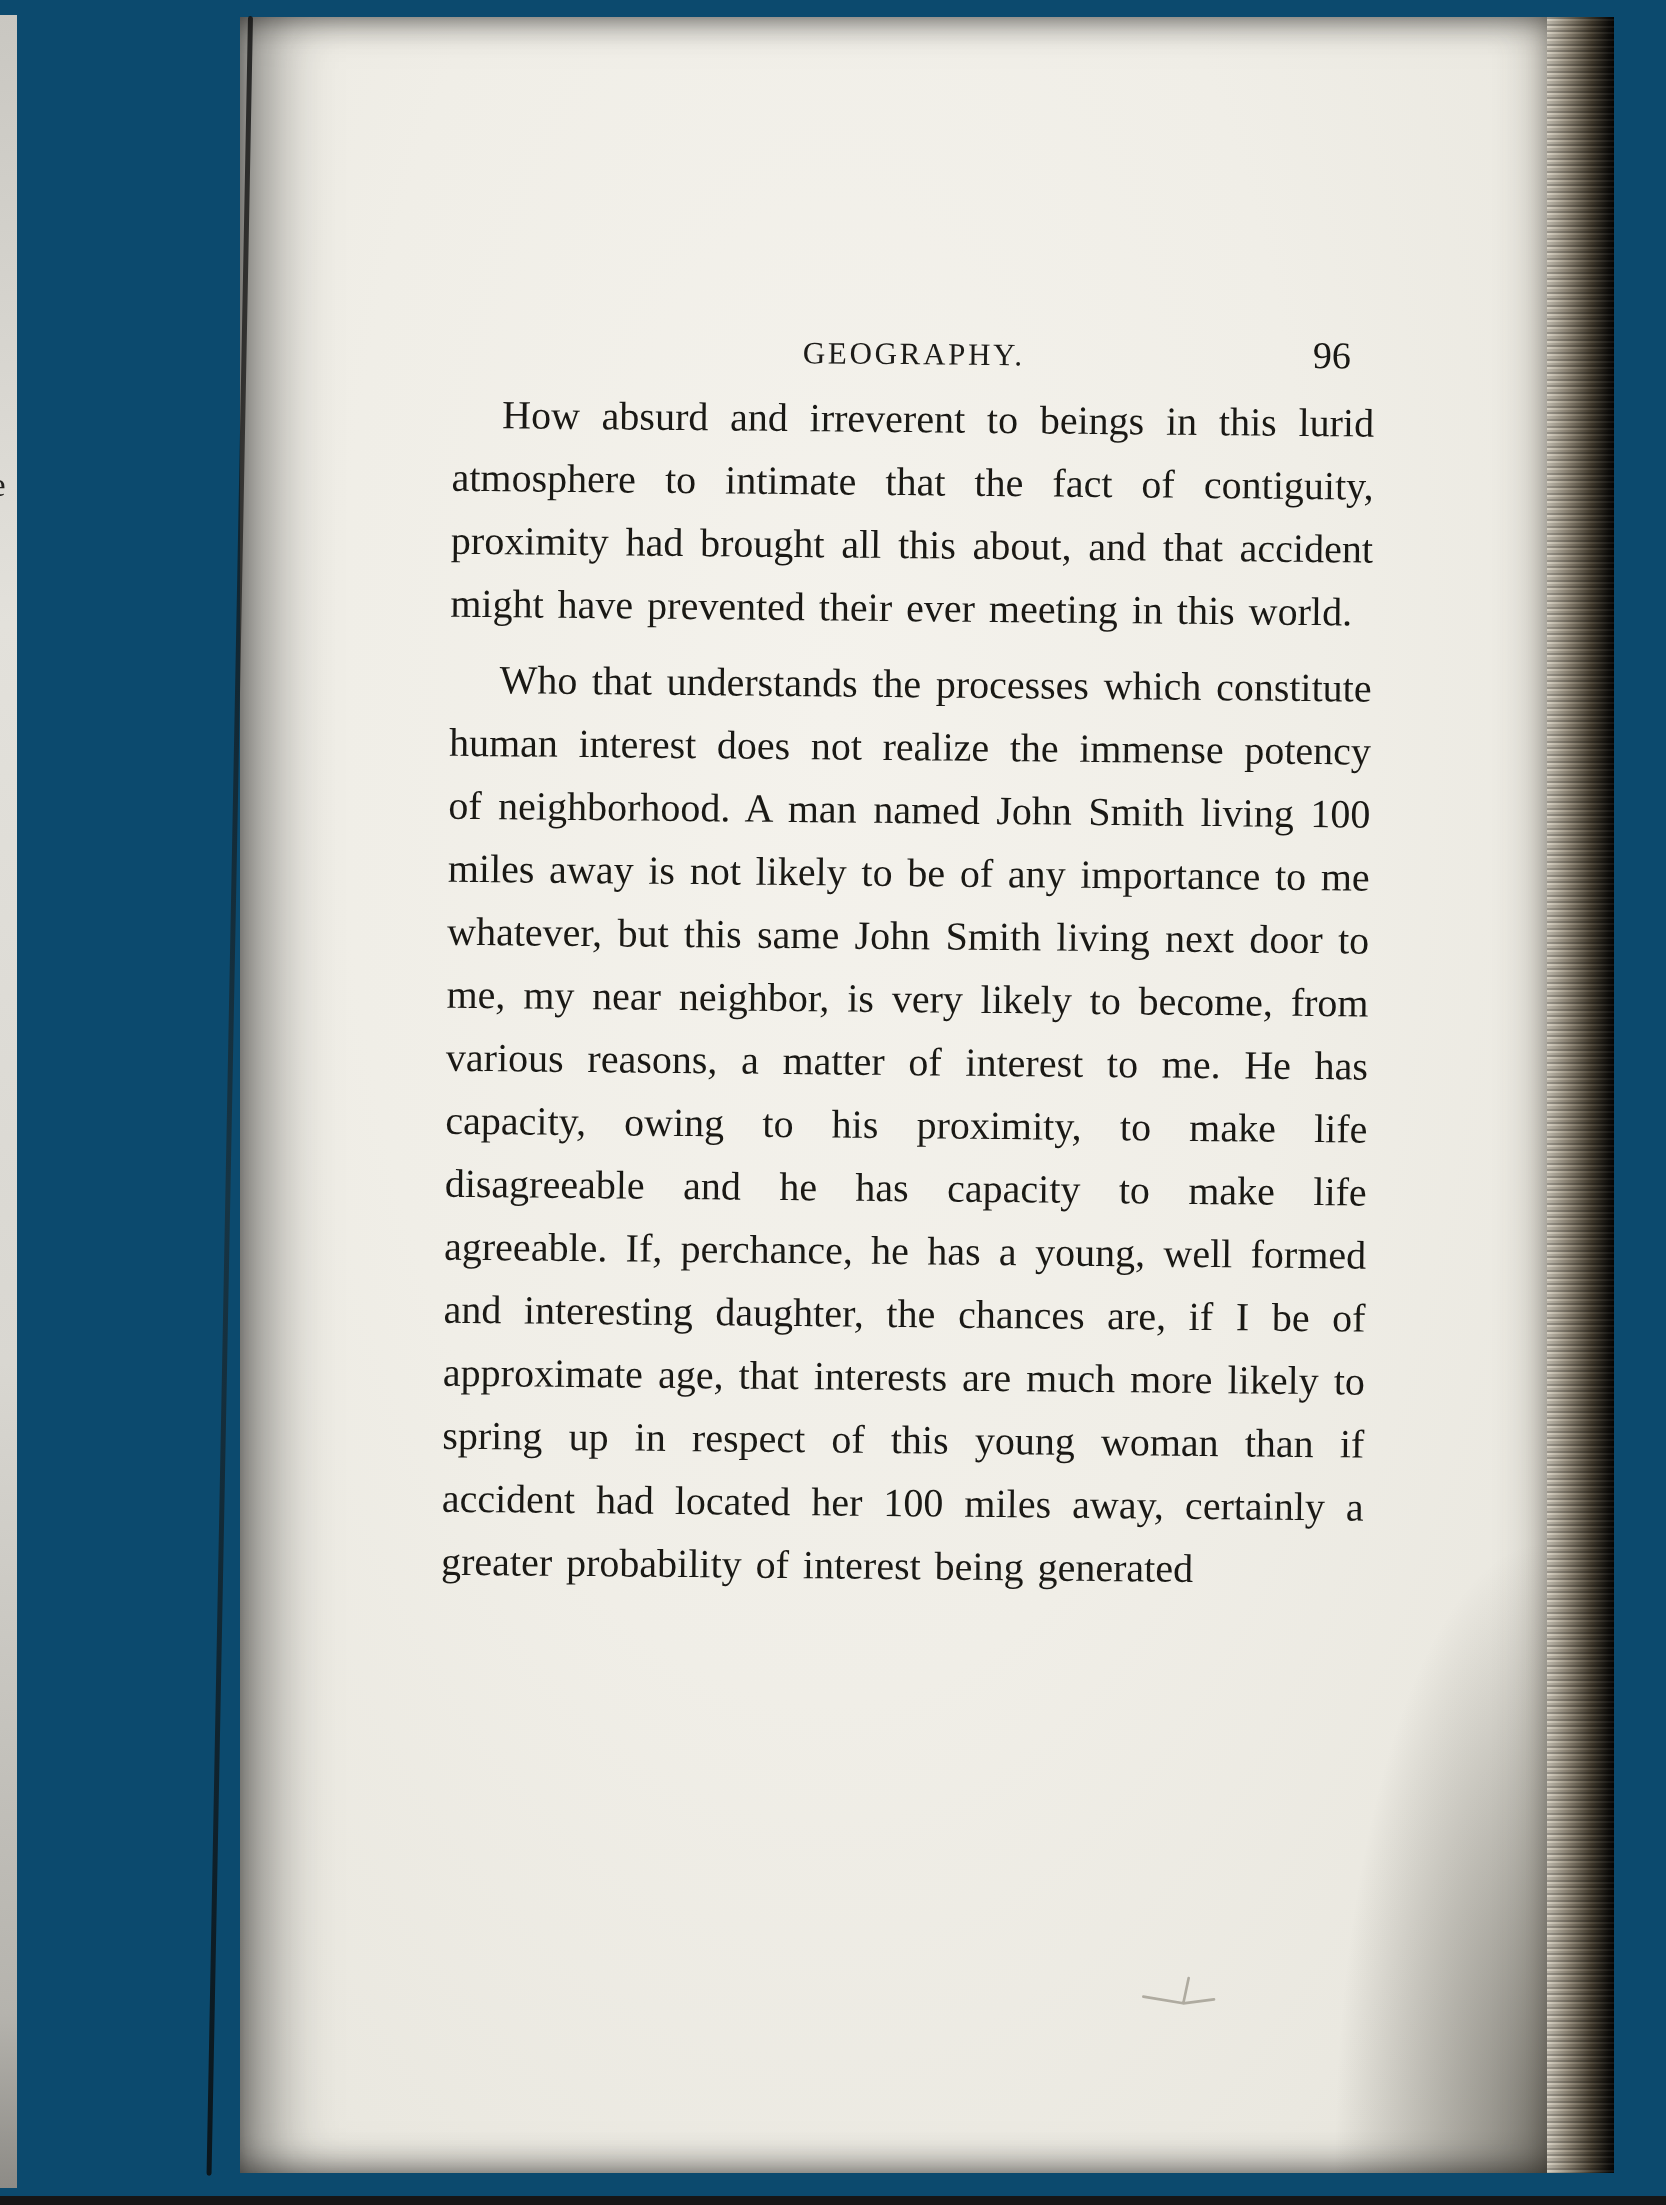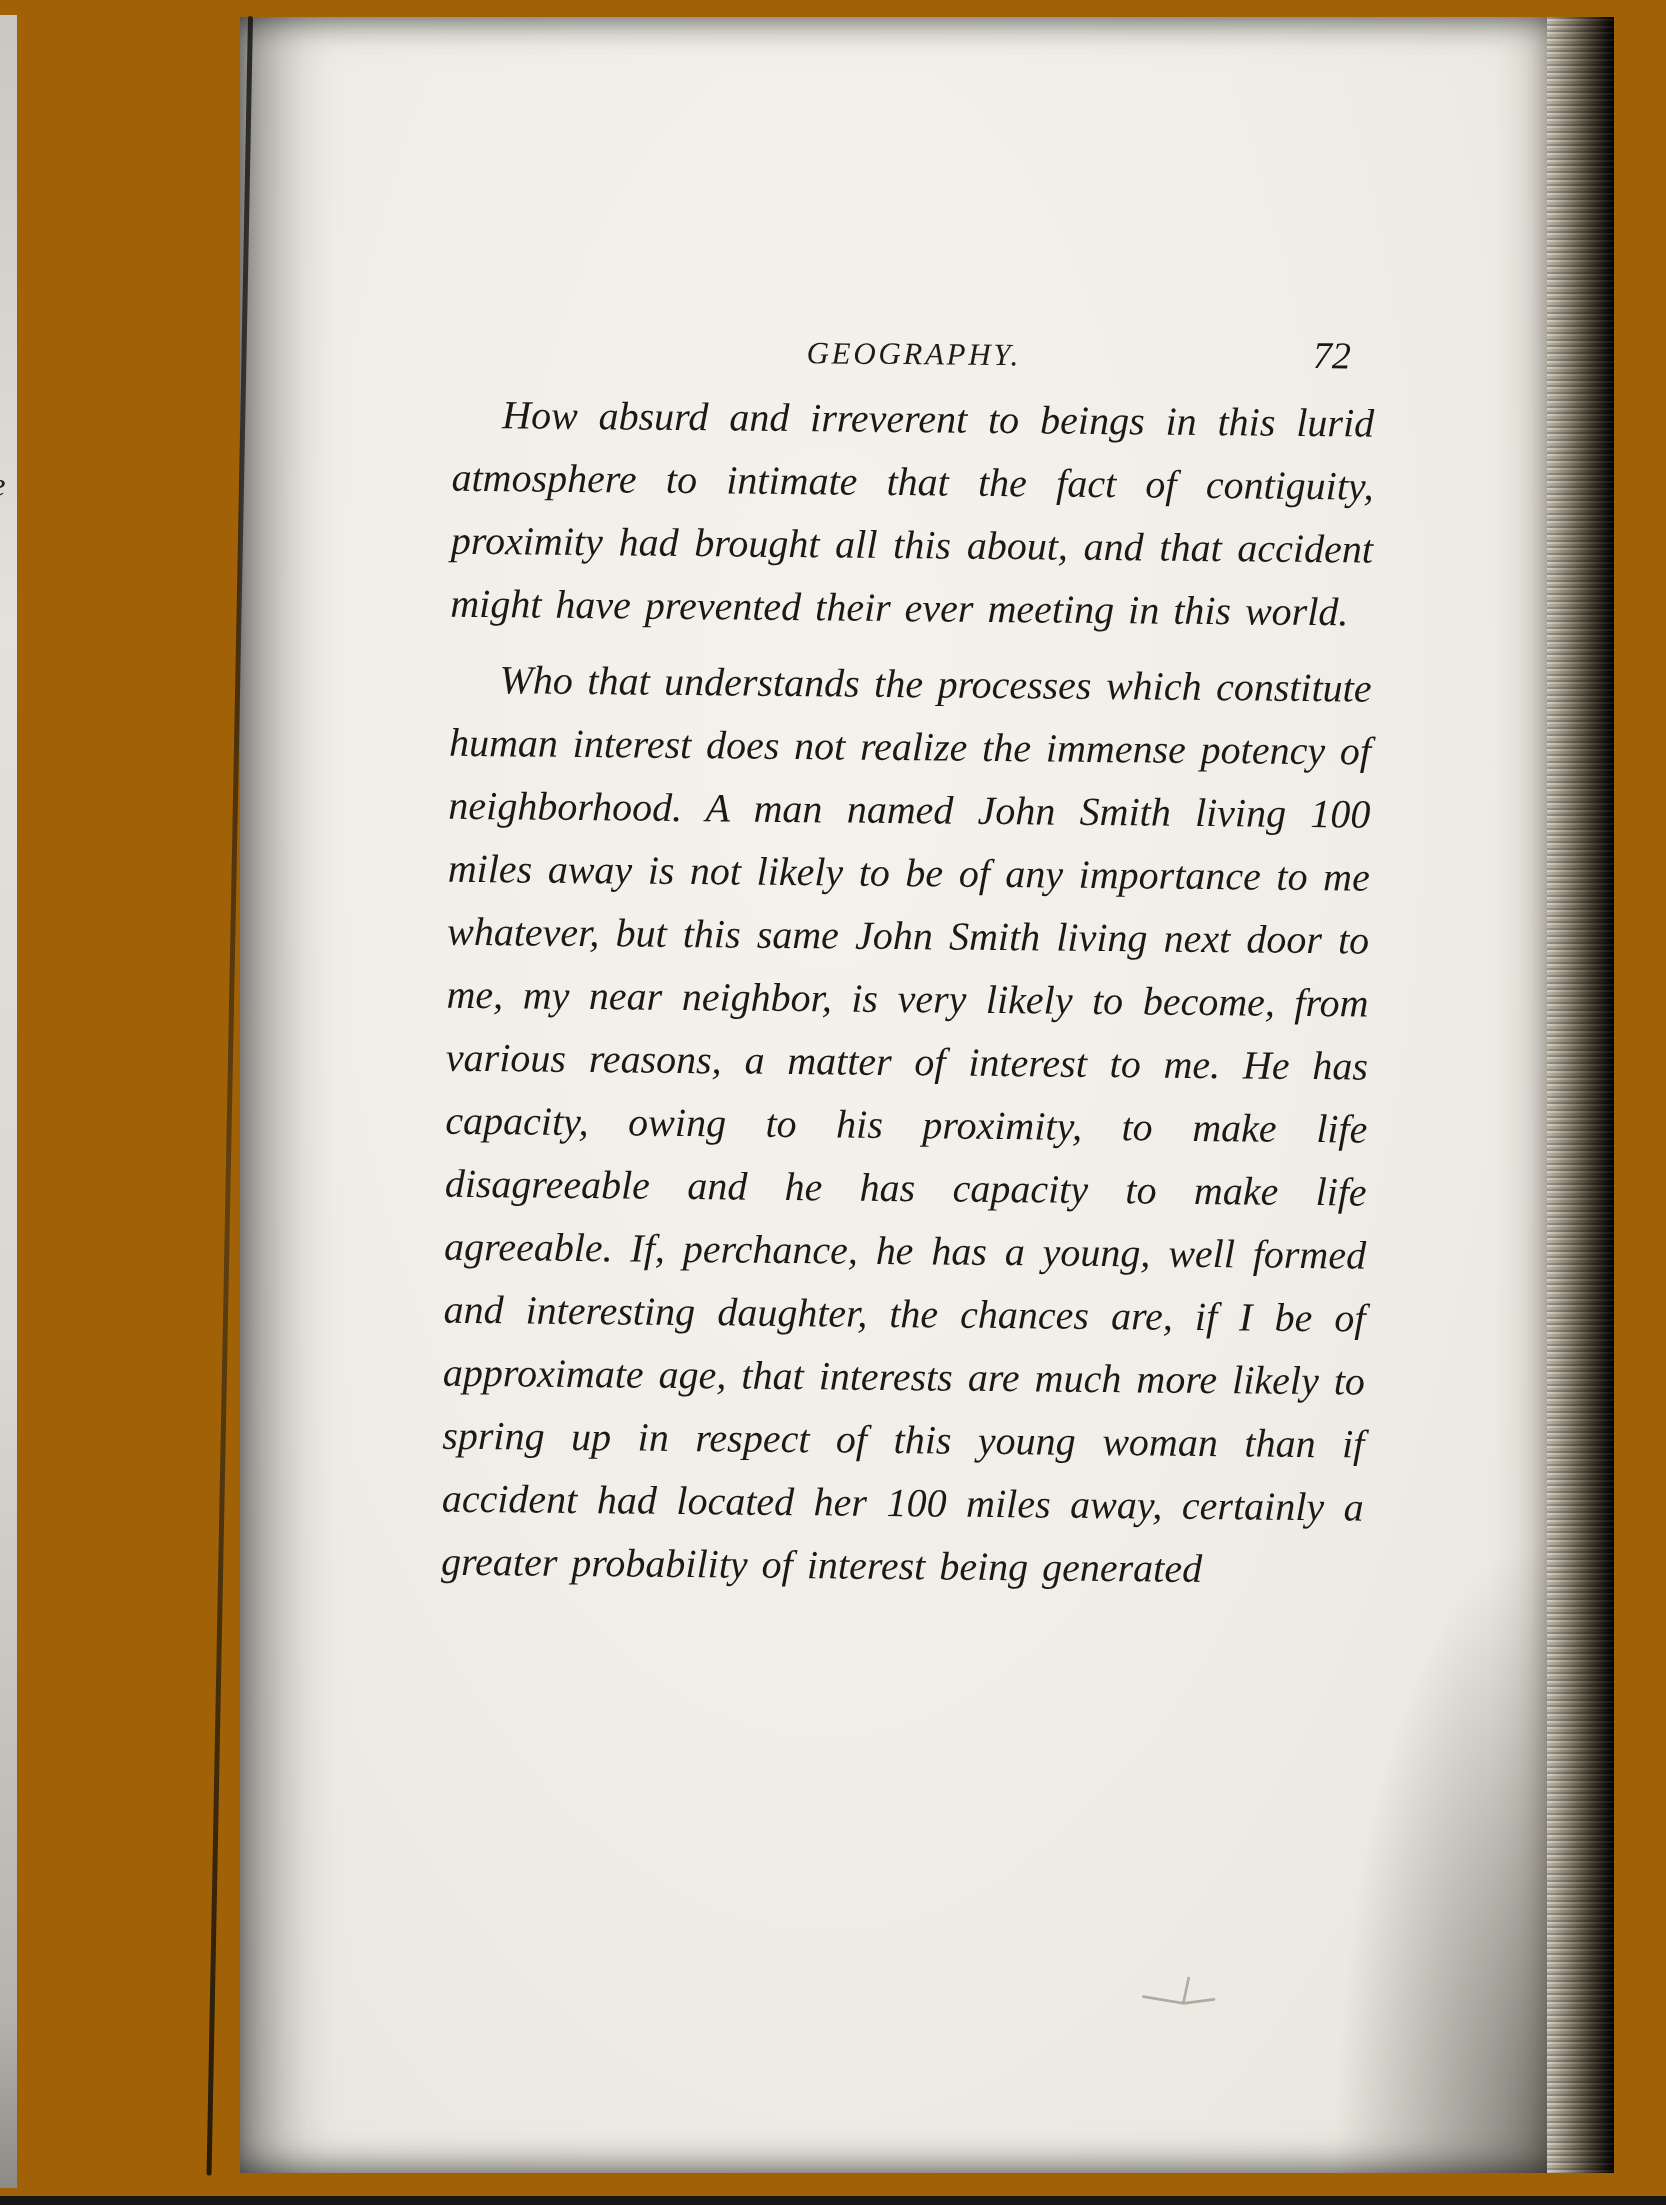--- a/index.html
+++ b/index.html
@@ -10,22 +10,21 @@
   body {
     width: 1666px;
     height: 2205px;
     position: relative;
     overflow: hidden;
     font-family: "Liberation Serif", "DejaVu Serif", serif;
   }
   .scan {
     position: absolute;
     inset: 0;
-    background: #a16207;
-    font-style: italic;
+    background: #0c4a6e;
   }
   
   .left-sliver {
     position: absolute;
     left: 0;
     top: 14.8px;
     width: 17.4px;
     height: 2173px;
     background: linear-gradient(to bottom, #c9c7c1, #e3e1db 28%, #d9d7d1 62%, #b5b3ad 92%, #8d8b86);
   }
@@ -149,21 +148,21 @@
 
   </div>
 
   <div class="page">
     <div class="gutter-line"></div>
     <div class="corner-dark"></div>
 
     <div class="page-inner">
       <div class="header-row">
         <span class="running-title">GEOGRAPHY.</span>
-        <span class="page-number">72</span>
+        <span class="page-number">96</span>
       </div>
 
       <p class="para">How absurd and irreverent to beings in this lurid atmosphere to intimate that the fact of contiguity, proximity had brought all this about, and that accident might have prevented their ever meeting in this world.</p>
       <p class="para">Who that understands the processes which constitute human interest does not realize the immense potency of neighborhood. A man named John Smith living 100 miles away is not likely to be of any importance to me whatever, but this same John Smith living next door to me, my near neighbor, is very likely to become, from various reasons, a matter of interest to me. He has capacity, owing to his proximity, to make life disagreeable and he has capacity to make life agreeable. If, perchance, he has a young, well formed and interesting daughter, the chances are, if I be of approximate age, that interests are much more likely to spring up in respect of this young woman than if accident had located her 100 miles away, certainly a greater probability of interest being generated</p>
     </div>
 
     <svg class="pencil-mark" viewBox="0 0 140 90">
       <path d="M6 52 L66 62 L74 24 M66 62 L112 56" fill="none" stroke="#8f8a7d" stroke-width="4" stroke-linecap="round"></path>
     </svg>
   </div>

